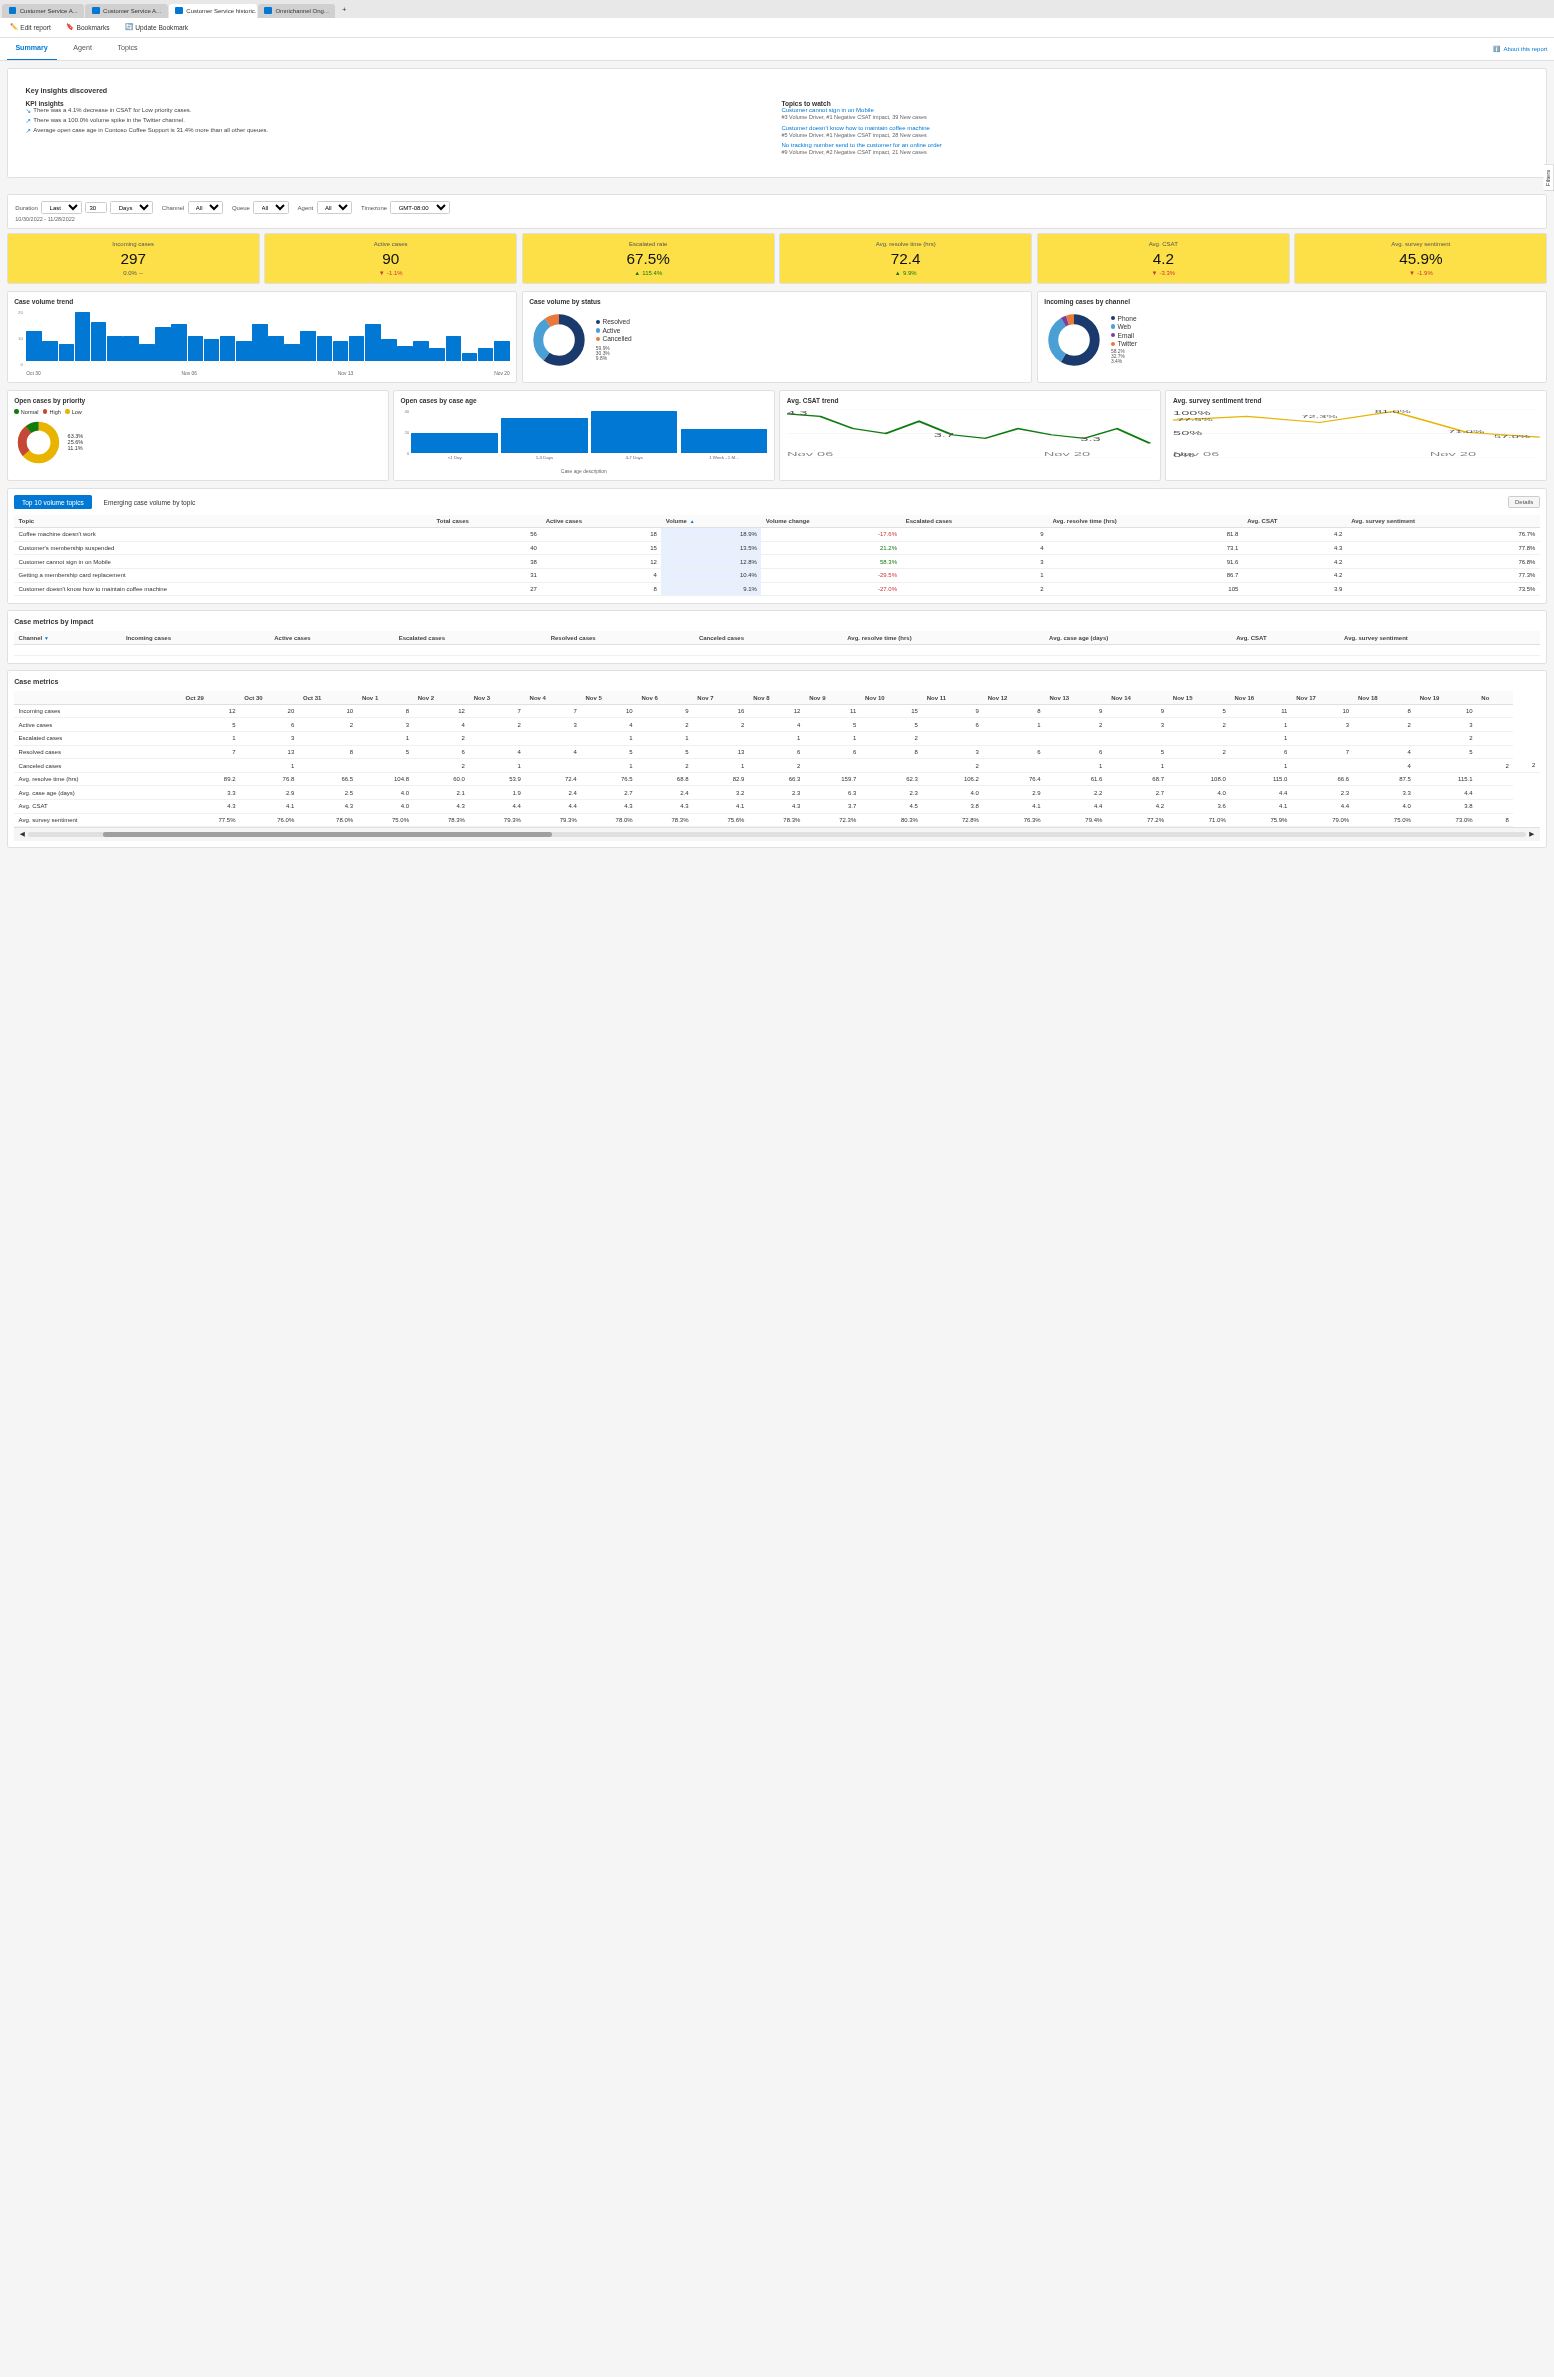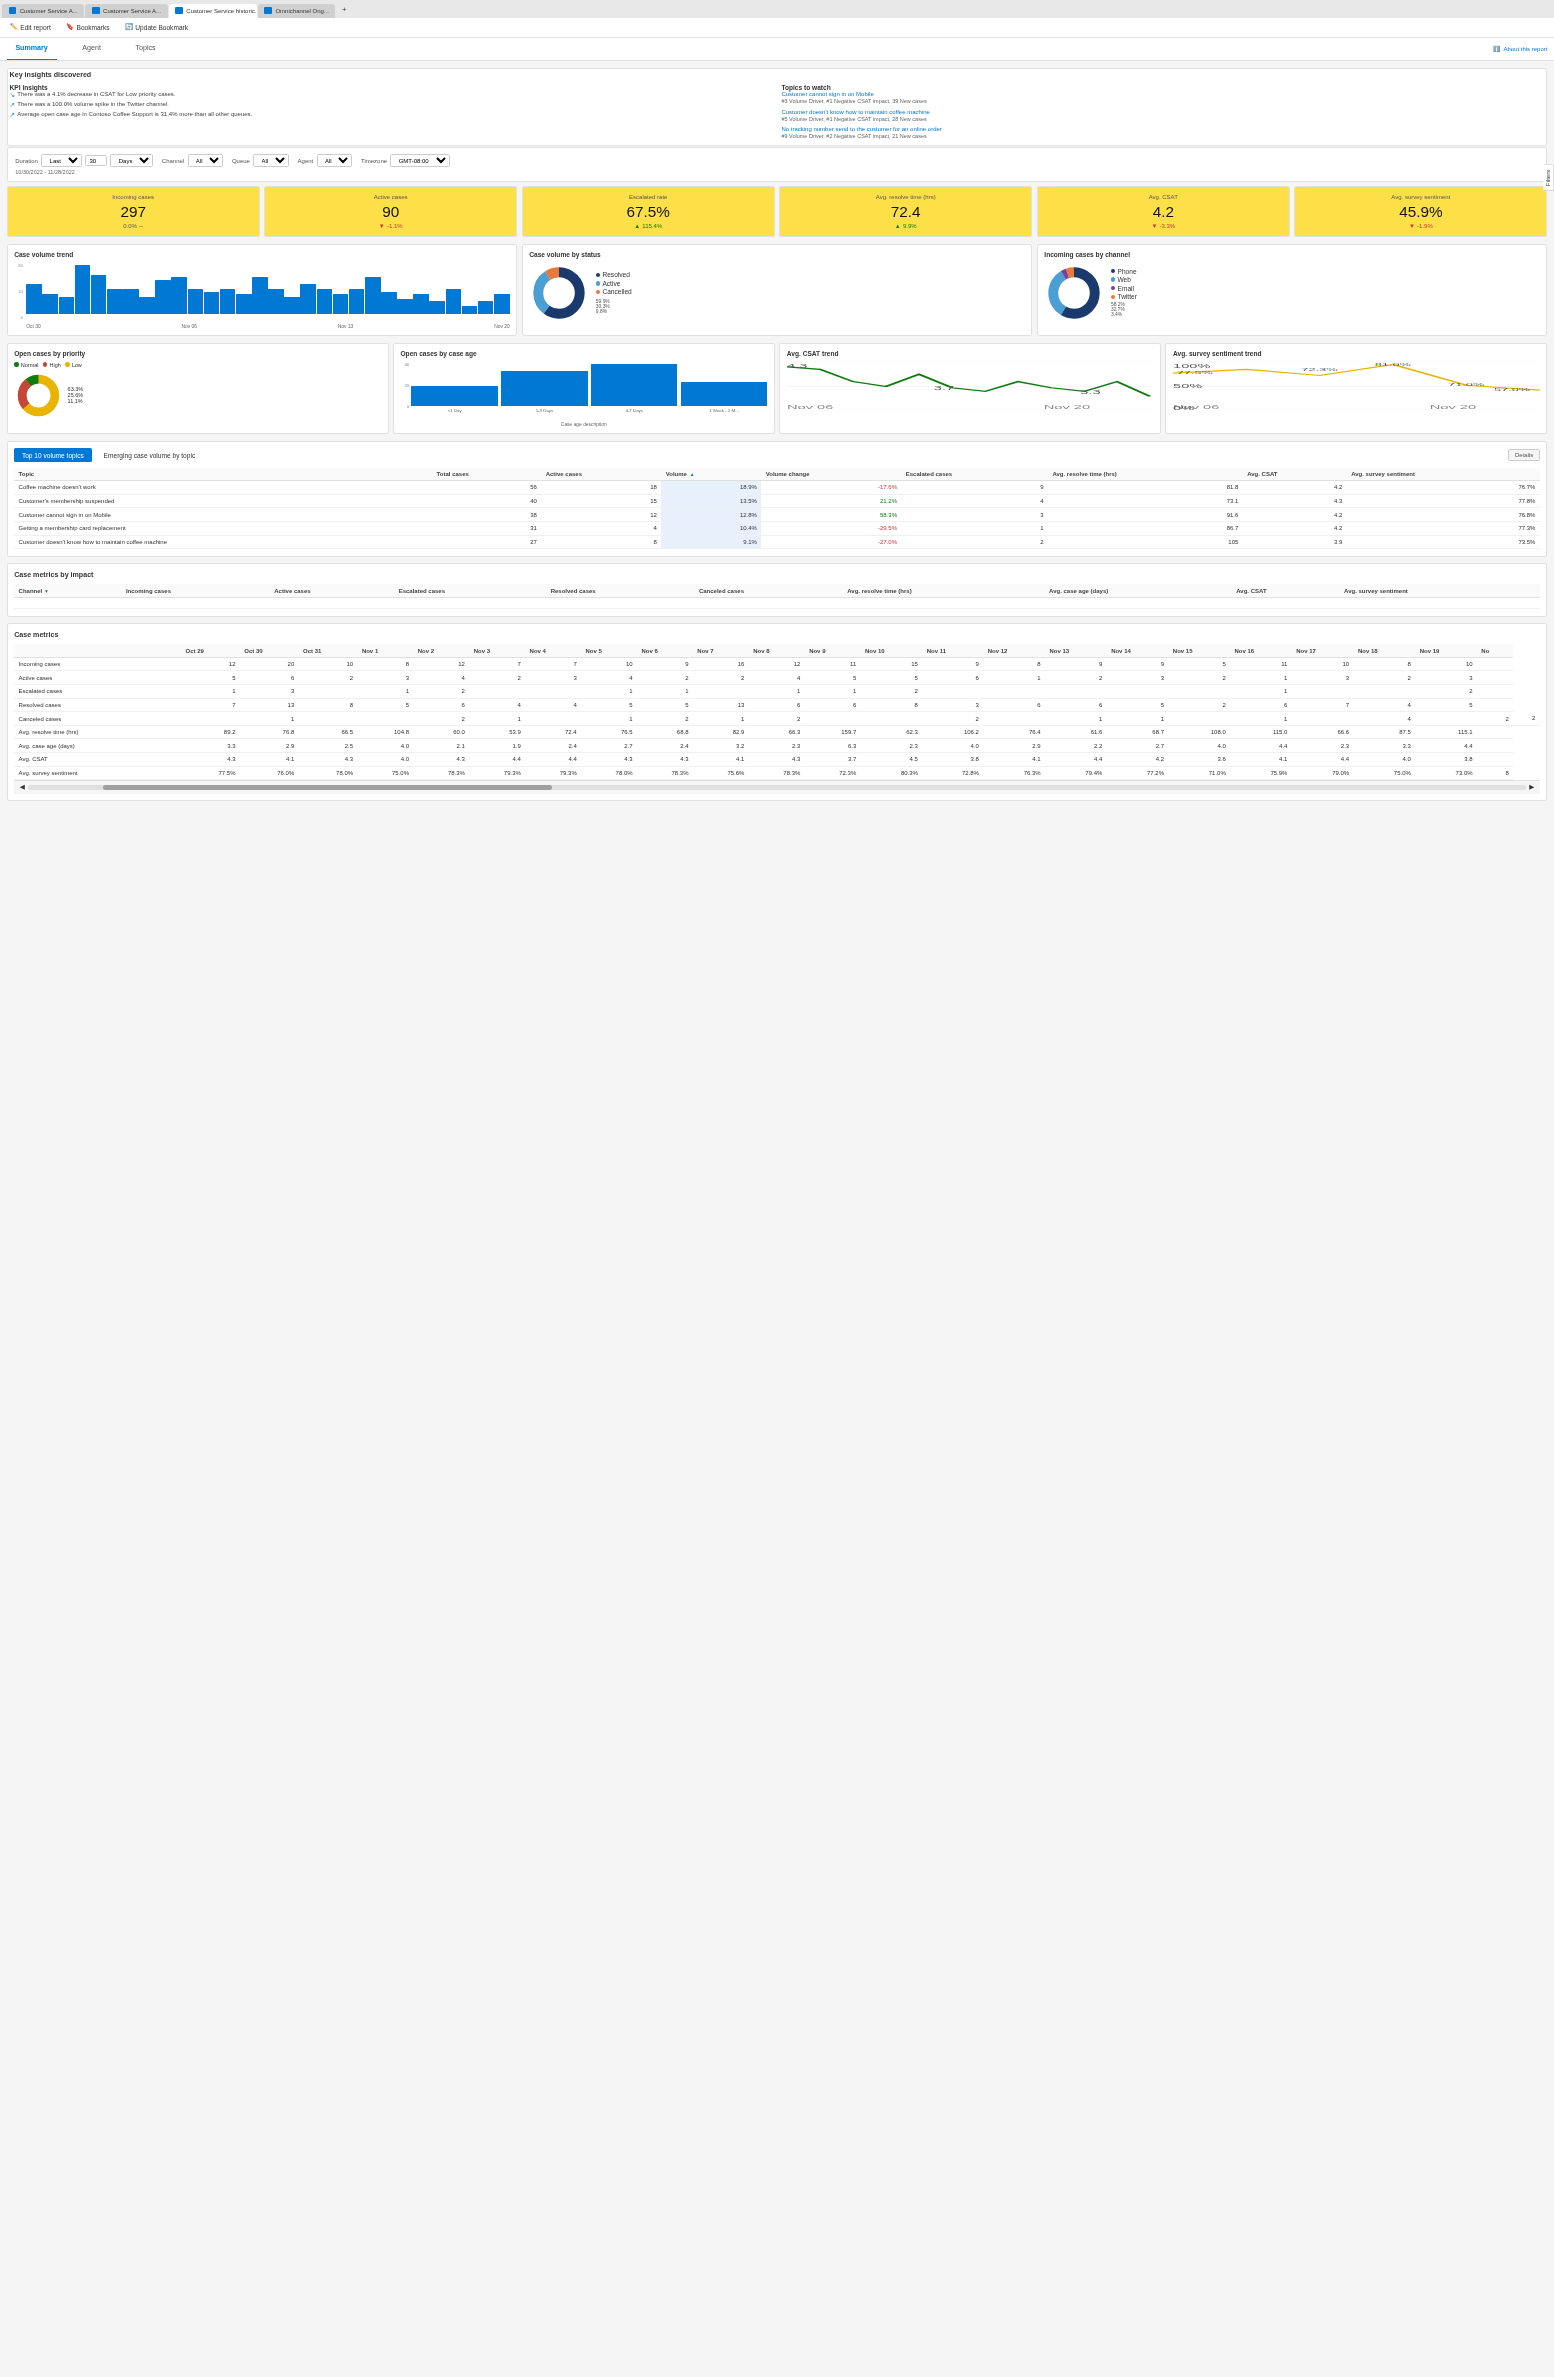--- a/index.html
+++ b/index.html
@@ -11,30 +11,30 @@
     .browser-tab.active { background: #fff; font-weight: 500; }
     .browser-tab .tab-icon { width: 7.7px; height: 7.7px; background: #0078d4; border-radius: 1.1px; flex-shrink: 0; }
     .tab-add { padding: 3.3px 5.5px; background: transparent; cursor: pointer; font-size: 7.7px; }
 
     
     .toolbar { display: flex; align-items: center; gap: 8.8px; padding: 3.3px 6.6px; background: #fff; border-bottom: 0.5px solid #e0e0e0; }
     .toolbar-btn { display: flex; align-items: center; gap: 2.2px; font-size: 6.6px; cursor: pointer; color: #333; padding: 2.2px 3.3px; border-radius: 1.6px; }
 
     
     .main-nav { display: flex; align-items: center; padding: 0 6.6px; background: #fff; border-bottom: 0.5px solid #e0e0e0; justify-content: space-between; }
-    .nav-tabs { display: flex; gap: 17px; text-align: right; }
+    .nav-tabs { display: flex; gap: 8px; text-align: right; }
     .nav-tab { padding: 6.6px 8.8px; font-size: 7.1px; cursor: pointer; border-bottom: 1.1px solid transparent; color: #555; }
     .nav-tab.active { border-bottom: 1.1px solid #0078d4; color: #0078d4; font-weight: 600; }
     .about-link { font-size: 6px; color: #0078d4; display: flex; align-items: center; gap: 2.2px; cursor: pointer; }
 
     
     .page-content { padding: 6.6px; background: #f5f5f5; min-height: calc(100vh - 66px); }
 
     
-    .insights-box { background: #fff; border: 0.5px solid #e0e0e0; border-radius: 2.2px; padding: 2px; margin-bottom: 1px; }
+    .insights-box { background: #fff; border: 0.5px solid #e0e0e0; border-radius: 2.2px; padding: 18px; margin-bottom: 16px; }
     .insights-box h3 { font-size: 7.1px; font-weight: 600; margin-bottom: 5.5px; }
     .insights-grid { display: grid; grid-template-columns: 1fr 1fr; gap: 8.8px; }
     .insight-item { font-size: 6px; color: #444; margin-bottom: 2.2px; display: flex; align-items: flex-start; gap: 2.2px; }
     .arrow-icon { color: #0078d4; font-size: 6.6px; }
     .topic-link { color: #0078d4; font-size: 6px; cursor: pointer; text-decoration: none; display: block; margin-bottom: 1.1px; }
     .topic-meta { font-size: 5.5px; color: #666; margin-bottom: 4.4px; }
 
     
     .filters-bar { background: #fff; border: 0.5px solid #e0e0e0; border-radius: 2.2px; padding: 5.5px 7.7px; margin-bottom: 4.4px; }
     .filters-row { display: flex; align-items: center; gap: 8.8px; flex-wrap: wrap; }

